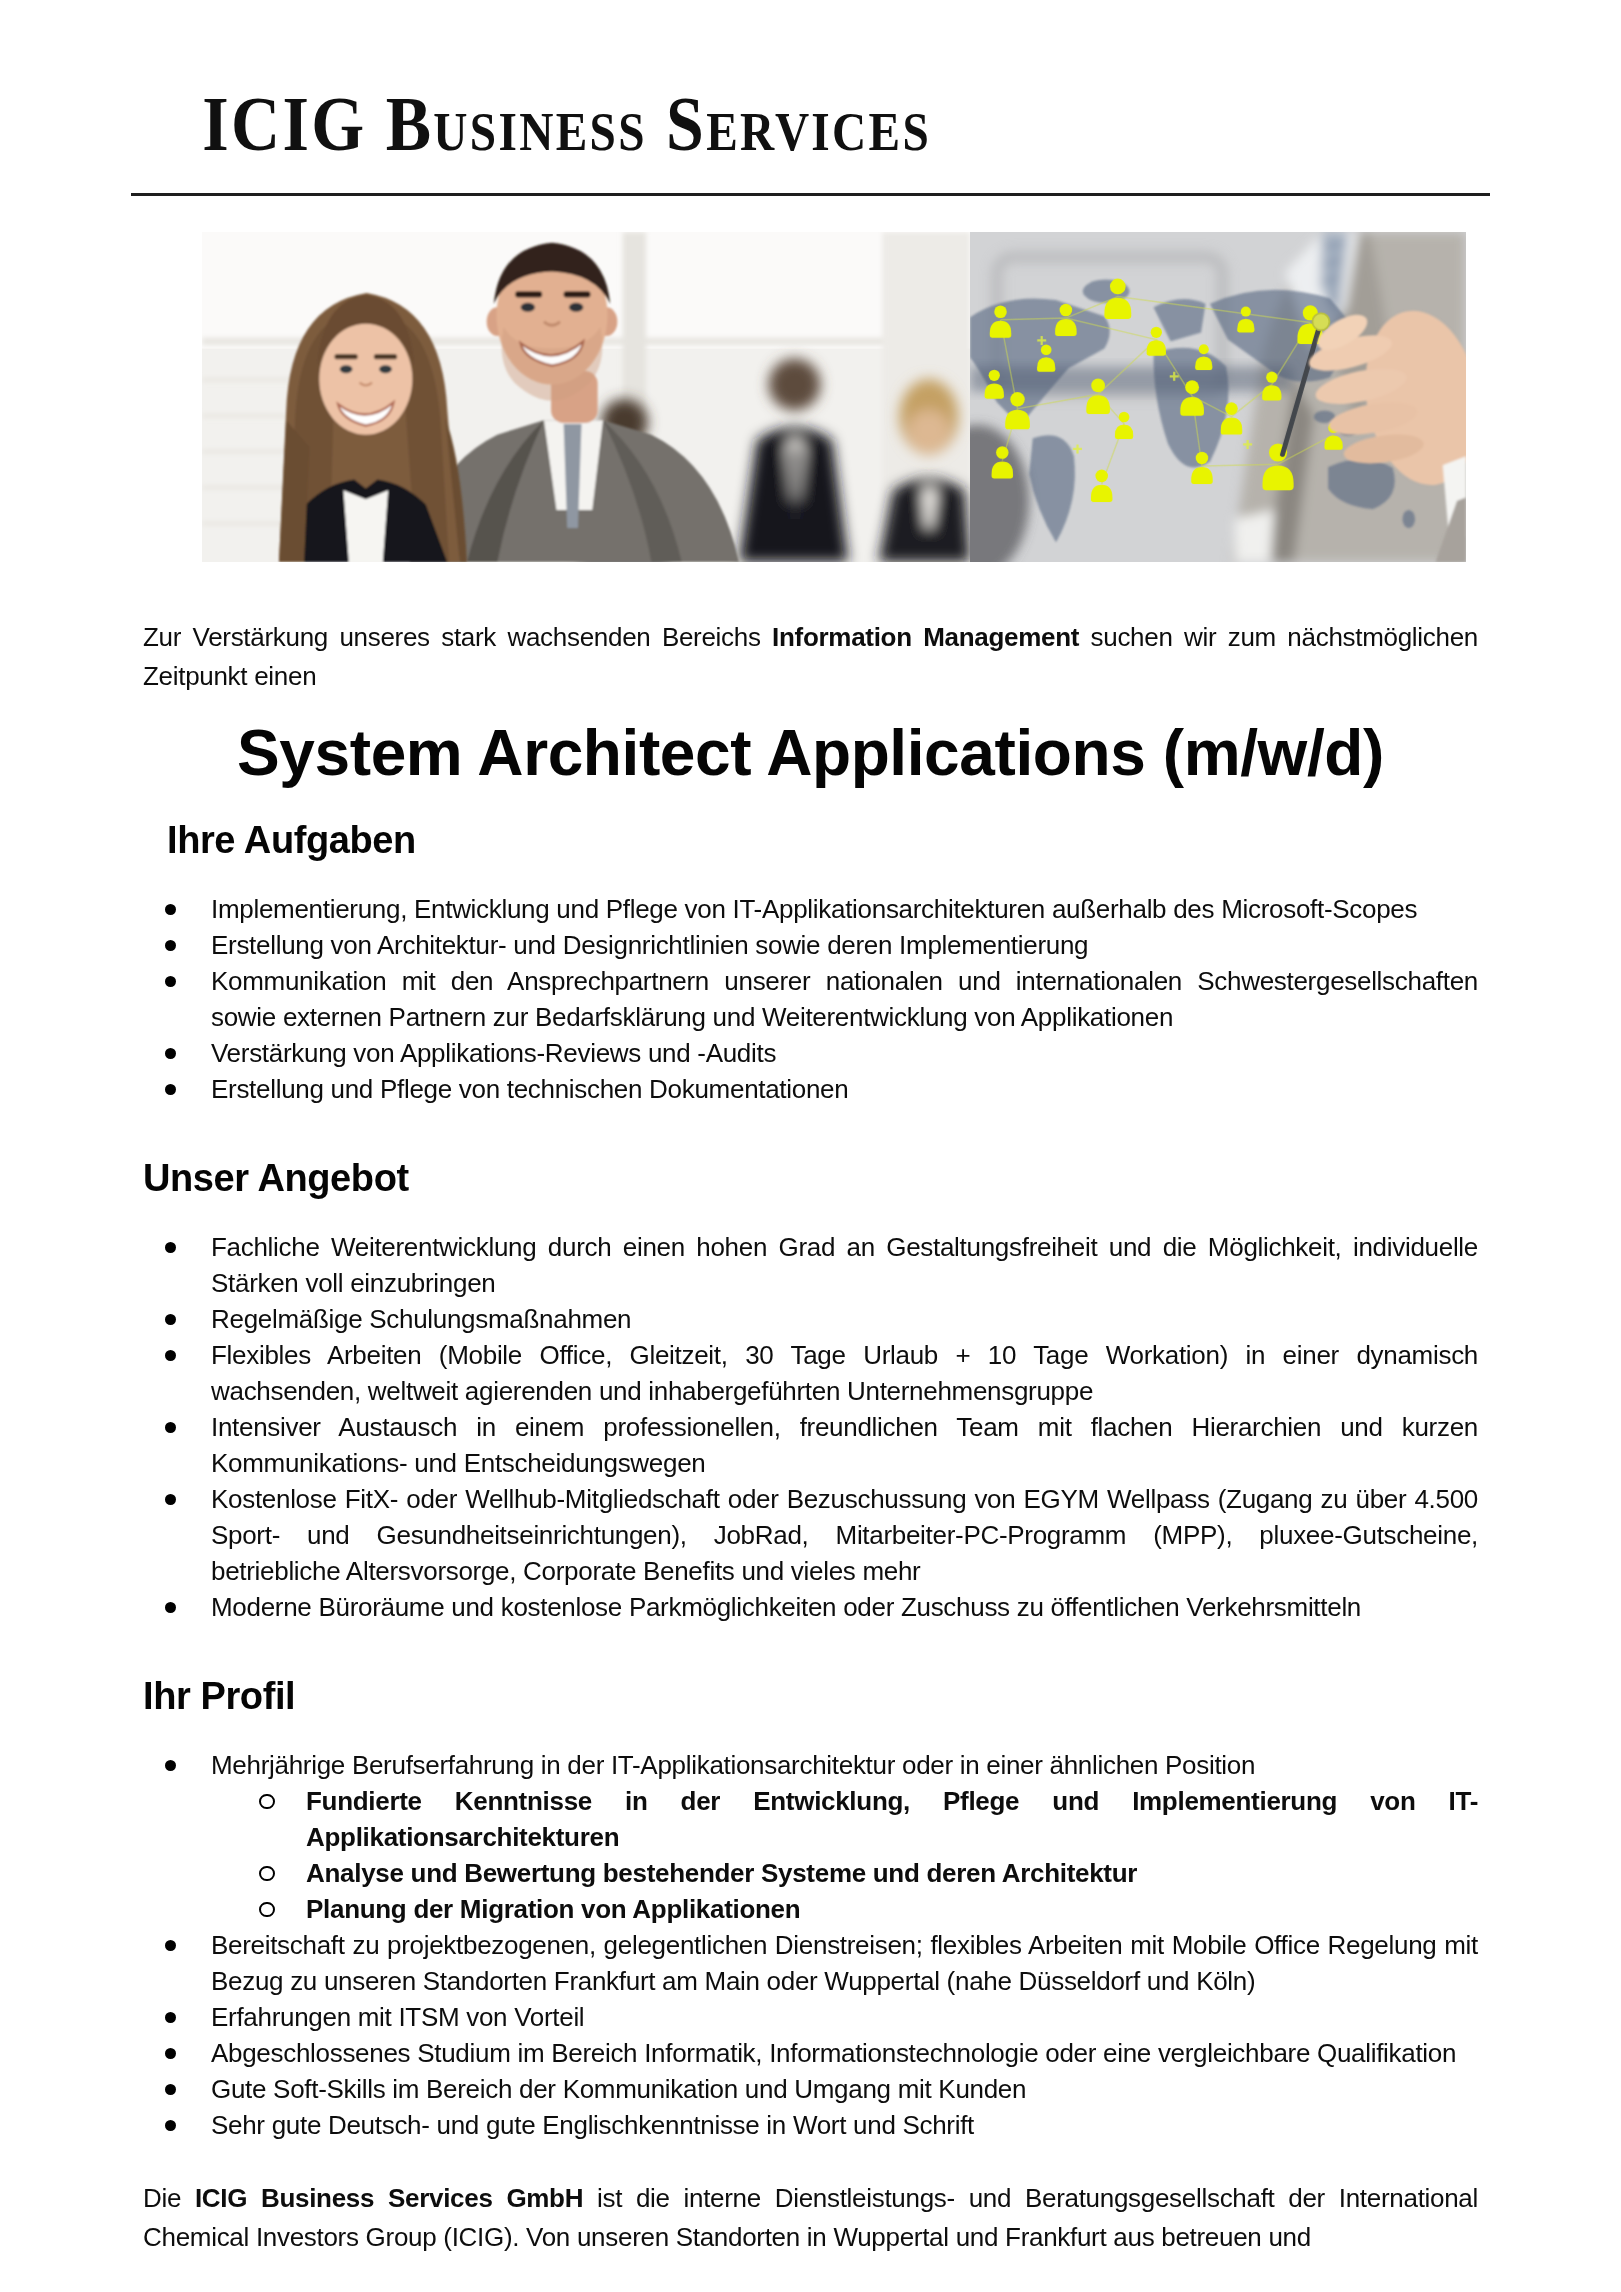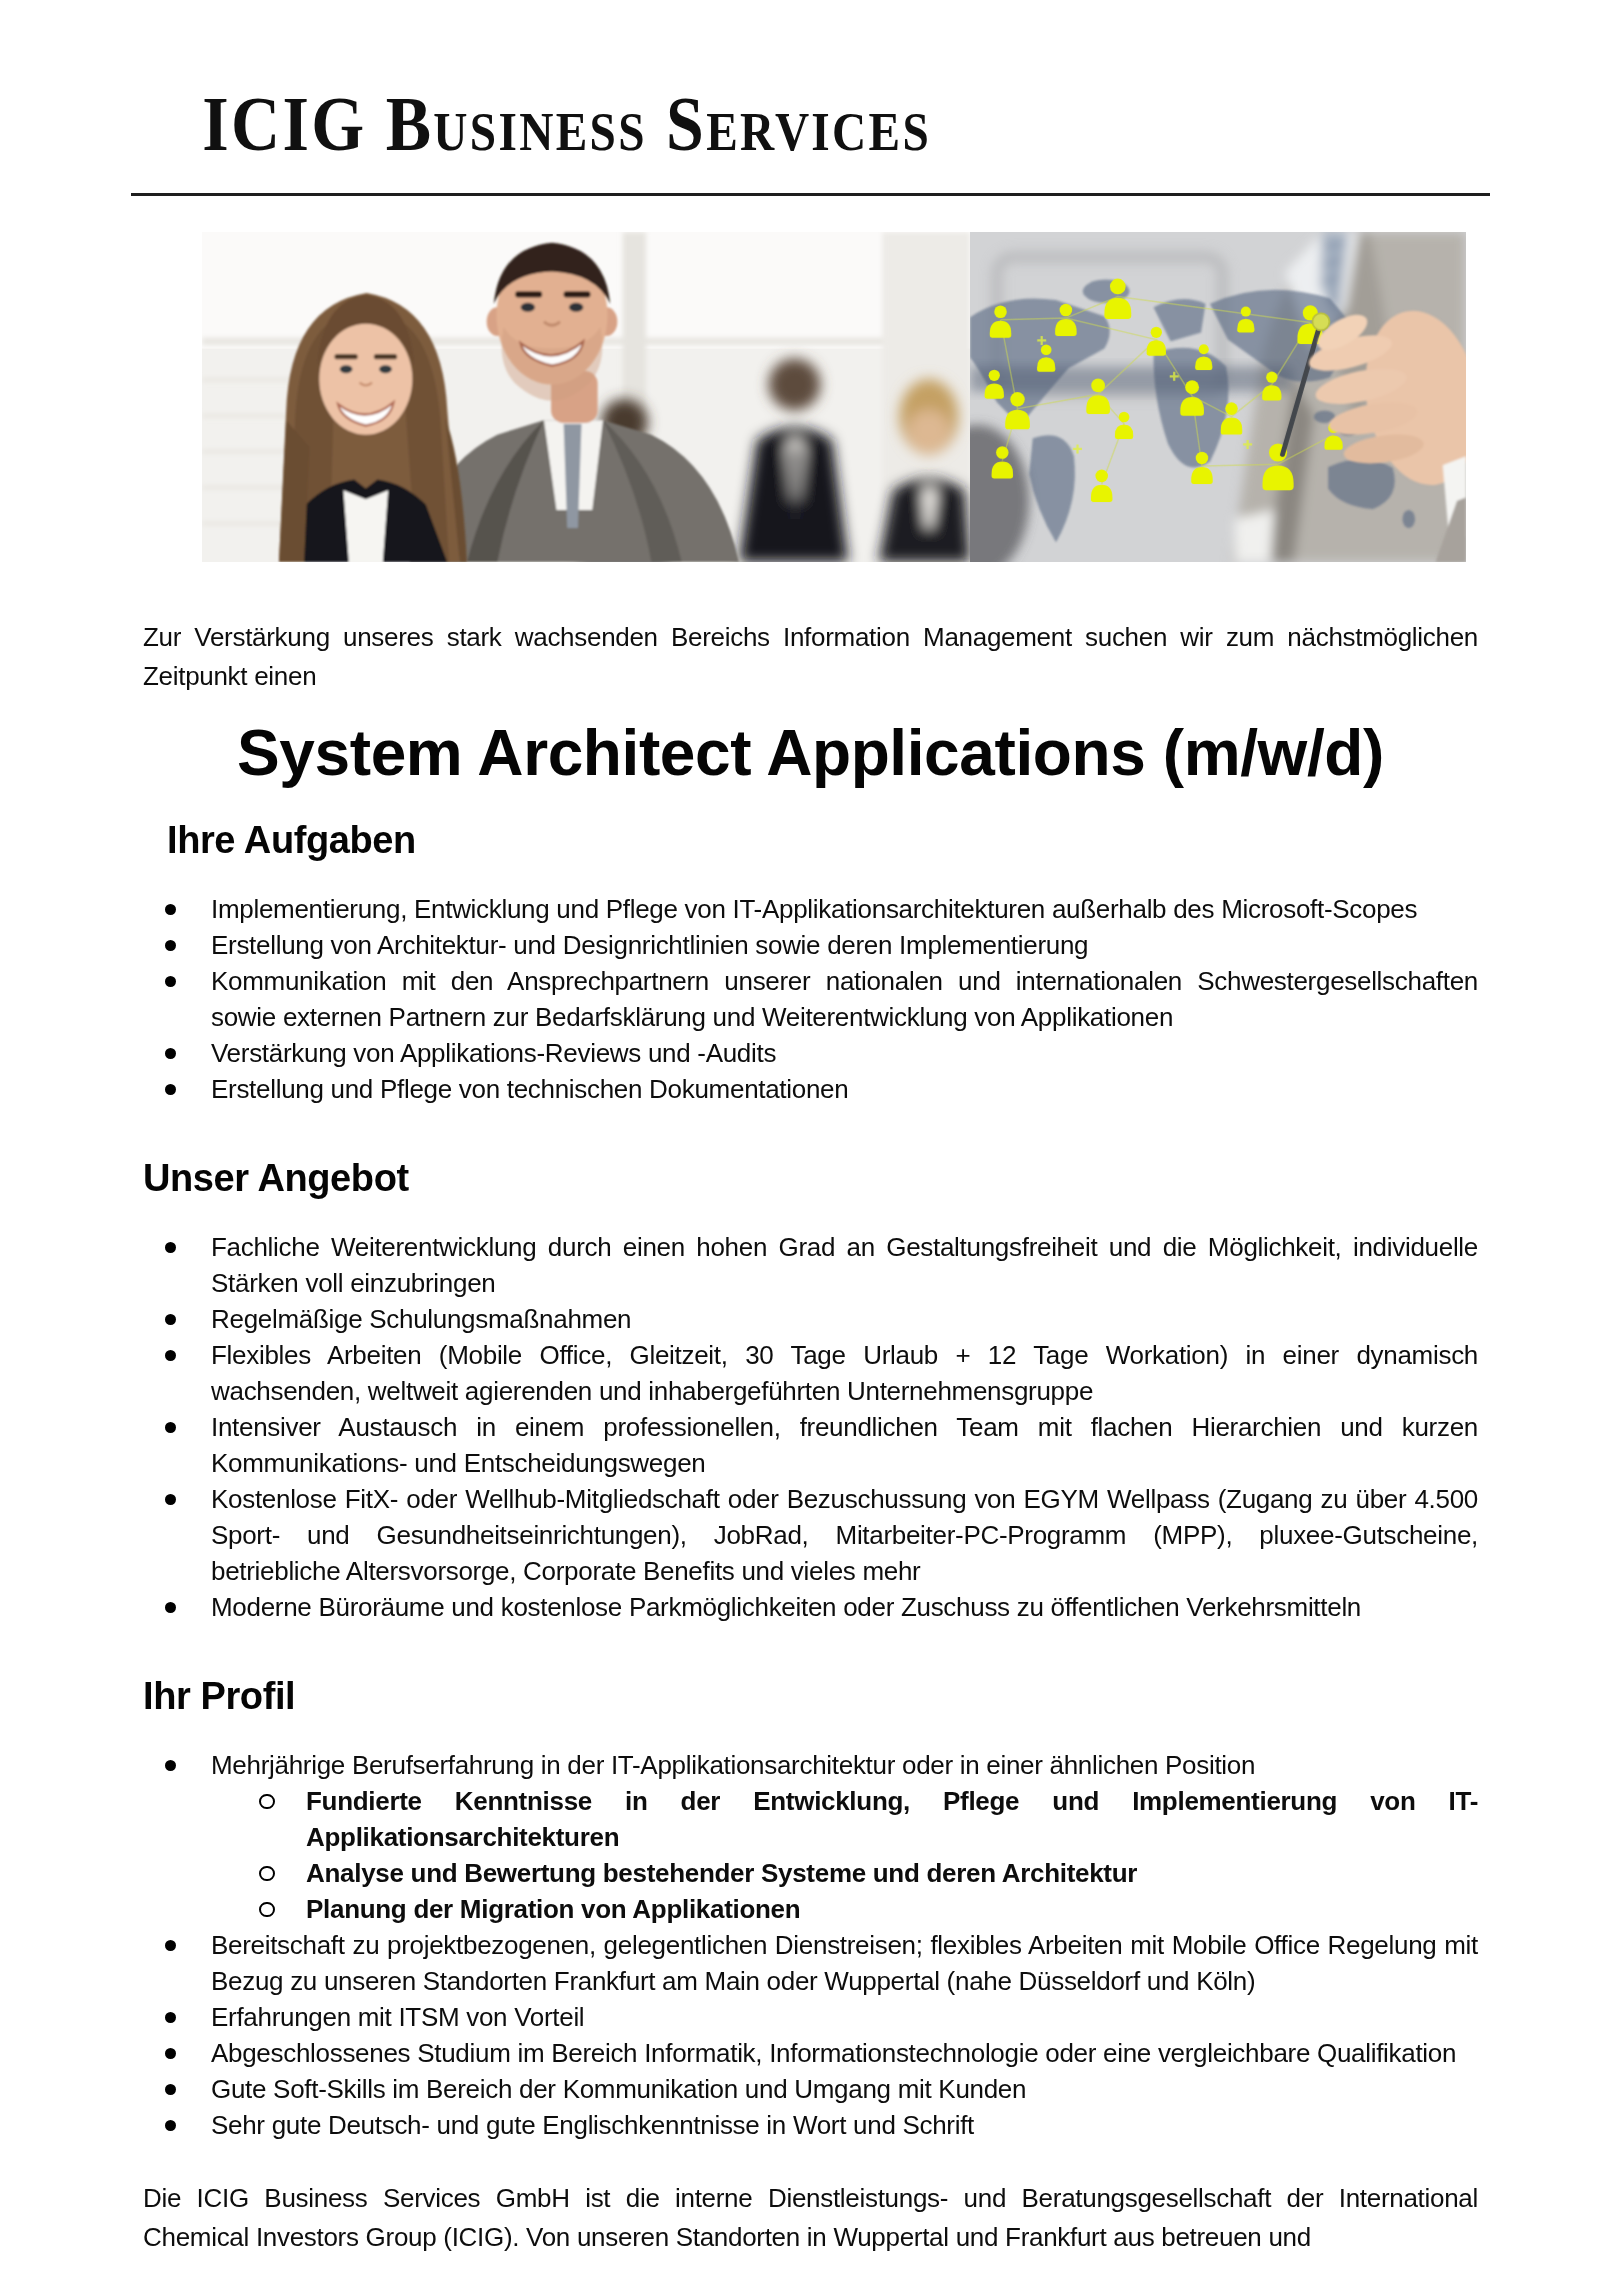--- a/index.html
+++ b/index.html
@@ -45,21 +45,21 @@
   ul.subbullets { list-style:none; margin:0; }
   ul.subbullets > li { position:relative; padding-left:95px; text-align:justify;font-weight:bold; }
   ul.subbullets > li::before {
     content:""; position:absolute; left:48px; top:10.7px;
     width:11.6px; height:11.6px; border:2.7px solid #000; border-radius:50%; background:transparent;
   }
   .footer-p {
     margin-top:36px; font-size:26px; line-height:39px;
     letter-spacing:-0.3px; text-align:justify; color:#0d0d0d;
   }
-  b { font-weight:normal; }
+  b { font-weight:bold; }
 </style>
 </head>
 <body>
 
 <div class="page">
 
   <div class="header">
     <div class="company">ICIG Business Services</div>
   </div>
   <div class="rule"></div>
@@ -280,21 +280,21 @@
     <span>Fachliche Weiterentwicklung durch einen hohen Grad an Gestaltungsfreiheit und die Möglichkeit, individuelle Stärken voll einzubringen</span>
     
   </li>
 
   <li>
     <span>Regelmäßige Schulungsmaßnahmen</span>
     
   </li>
 
   <li>
-    <span>Flexibles Arbeiten (Mobile Office, Gleitzeit, 30 Tage Urlaub + 12 Tage Workation) in einer dynamisch wachsenden, weltweit agierenden und inhabergeführten Unternehmensgruppe</span>
+    <span>Flexibles Arbeiten (Mobile Office, Gleitzeit, 30 Tage Urlaub + 10 Tage Workation) in einer dynamisch wachsenden, weltweit agierenden und inhabergeführten Unternehmensgruppe</span>
     
   </li>
 
   <li>
     <span>Intensiver Austausch in einem professionellen, freundlichen Team mit flachen Hierarchien und kurzen Kommunikations- und Entscheidungswegen</span>
     
   </li>
 
   <li>
     <span>Kostenlose FitX- oder Wellhub-Mitgliedschaft oder Bezuschussung von EGYM Wellpass (Zugang zu über 4.500 Sport- und Gesundheitseinrichtungen), JobRad, Mitarbeiter-PC-Programm (MPP), pluxee-Gutscheine, betriebliche Altersvorsorge, Corporate Benefits und vieles mehr</span>

